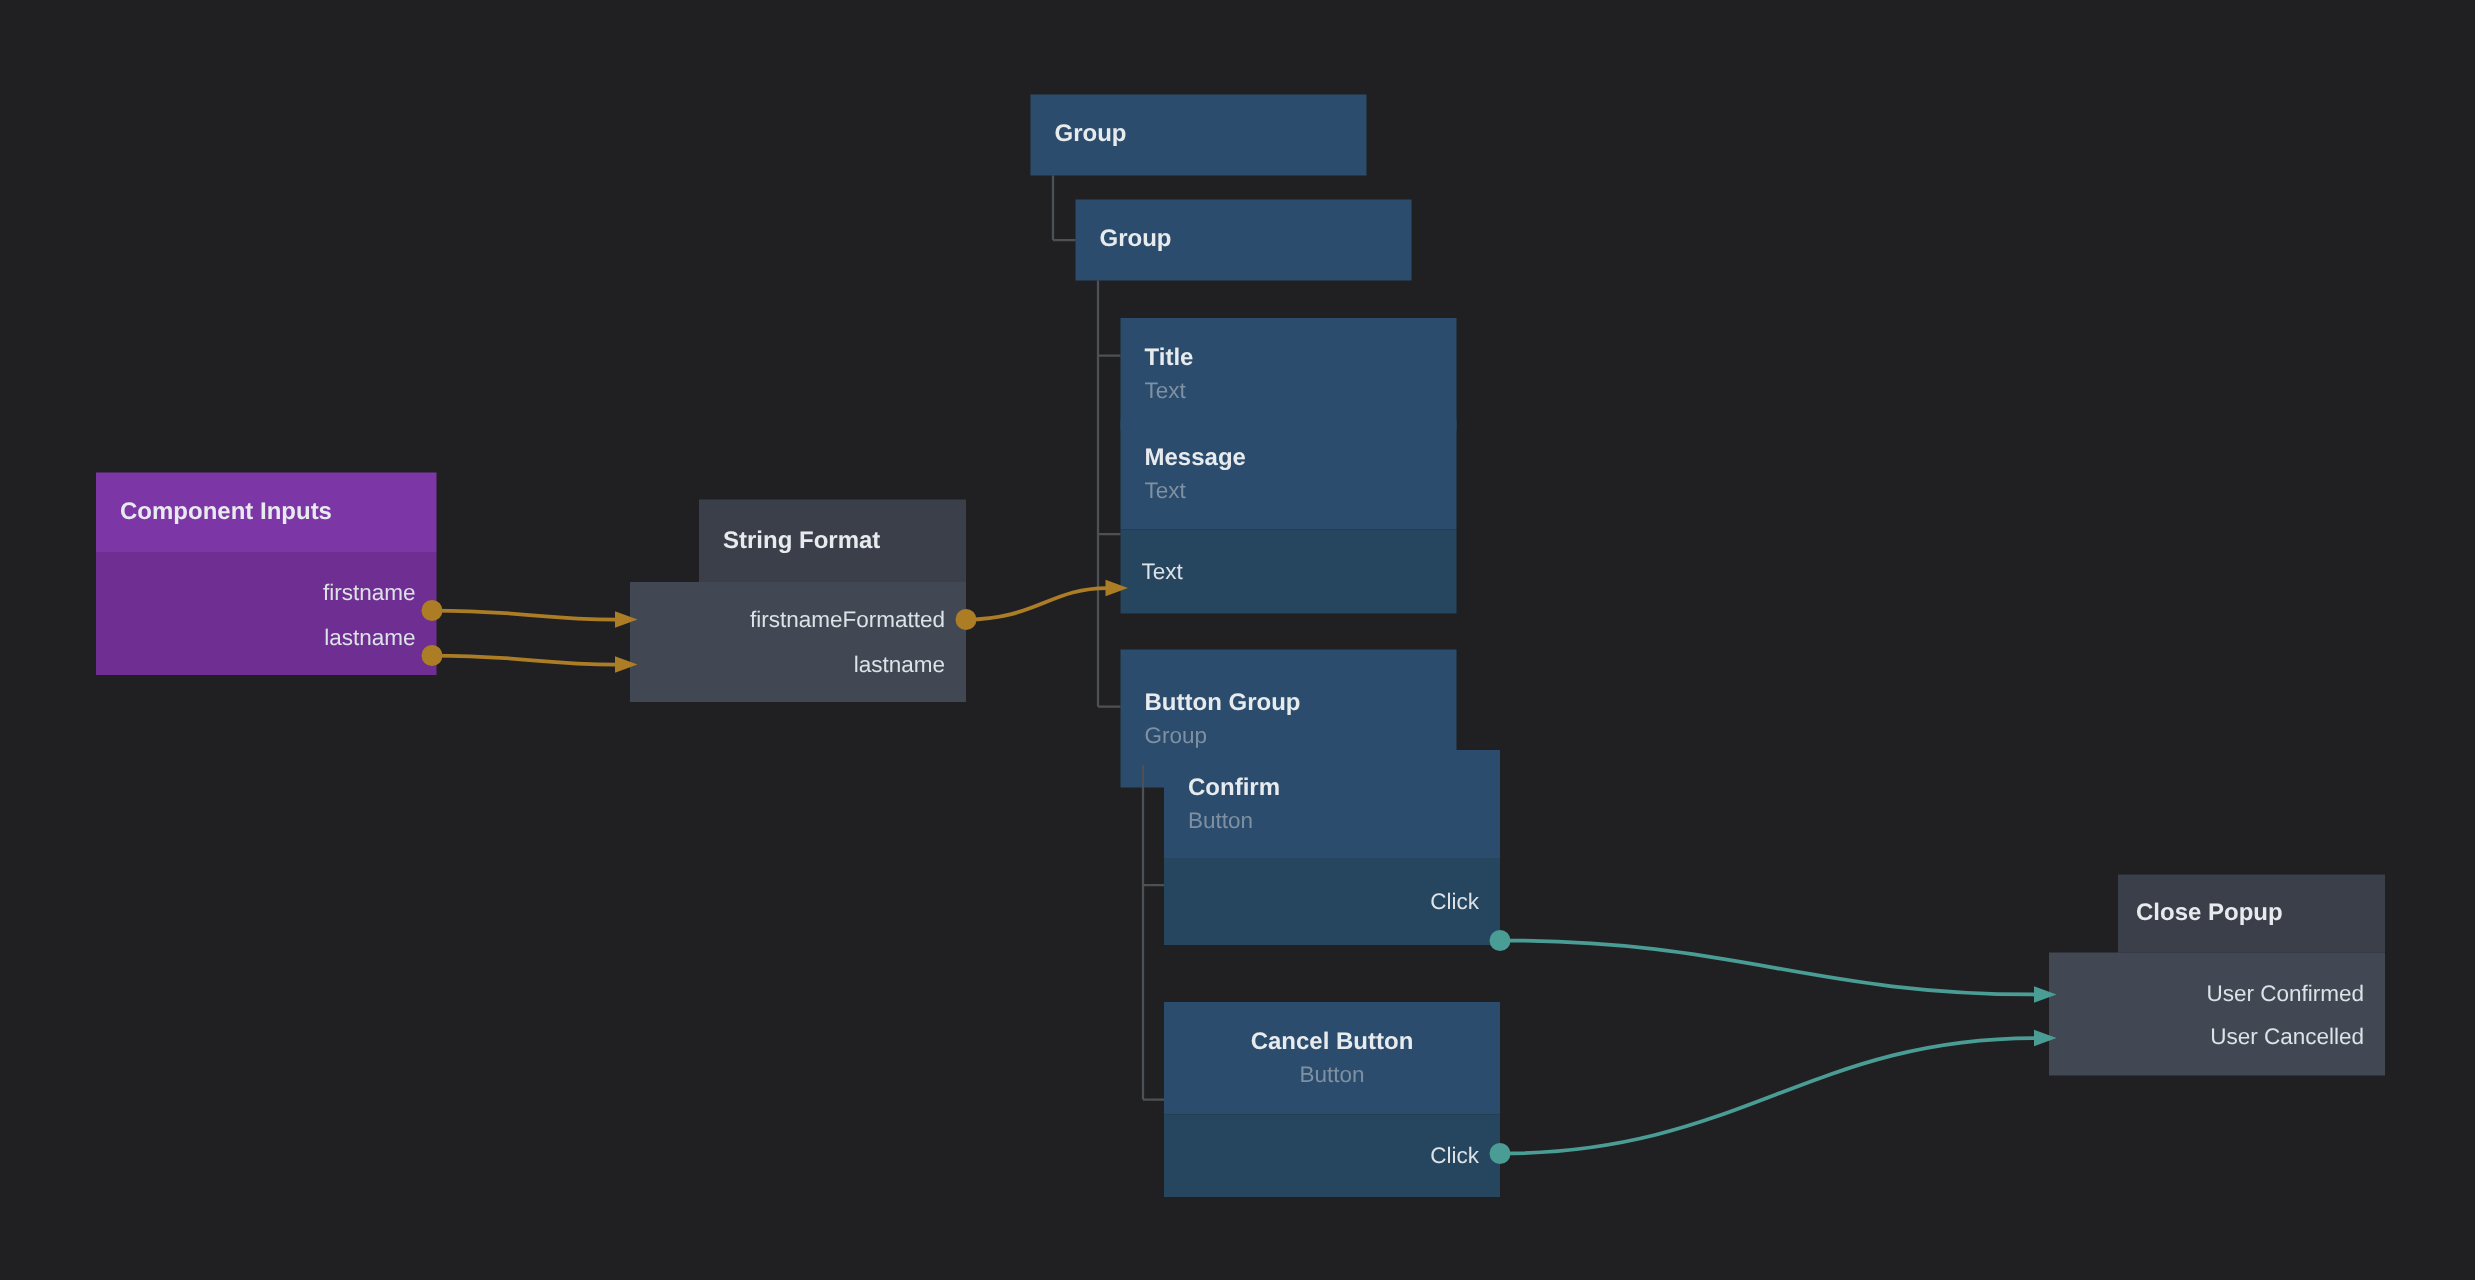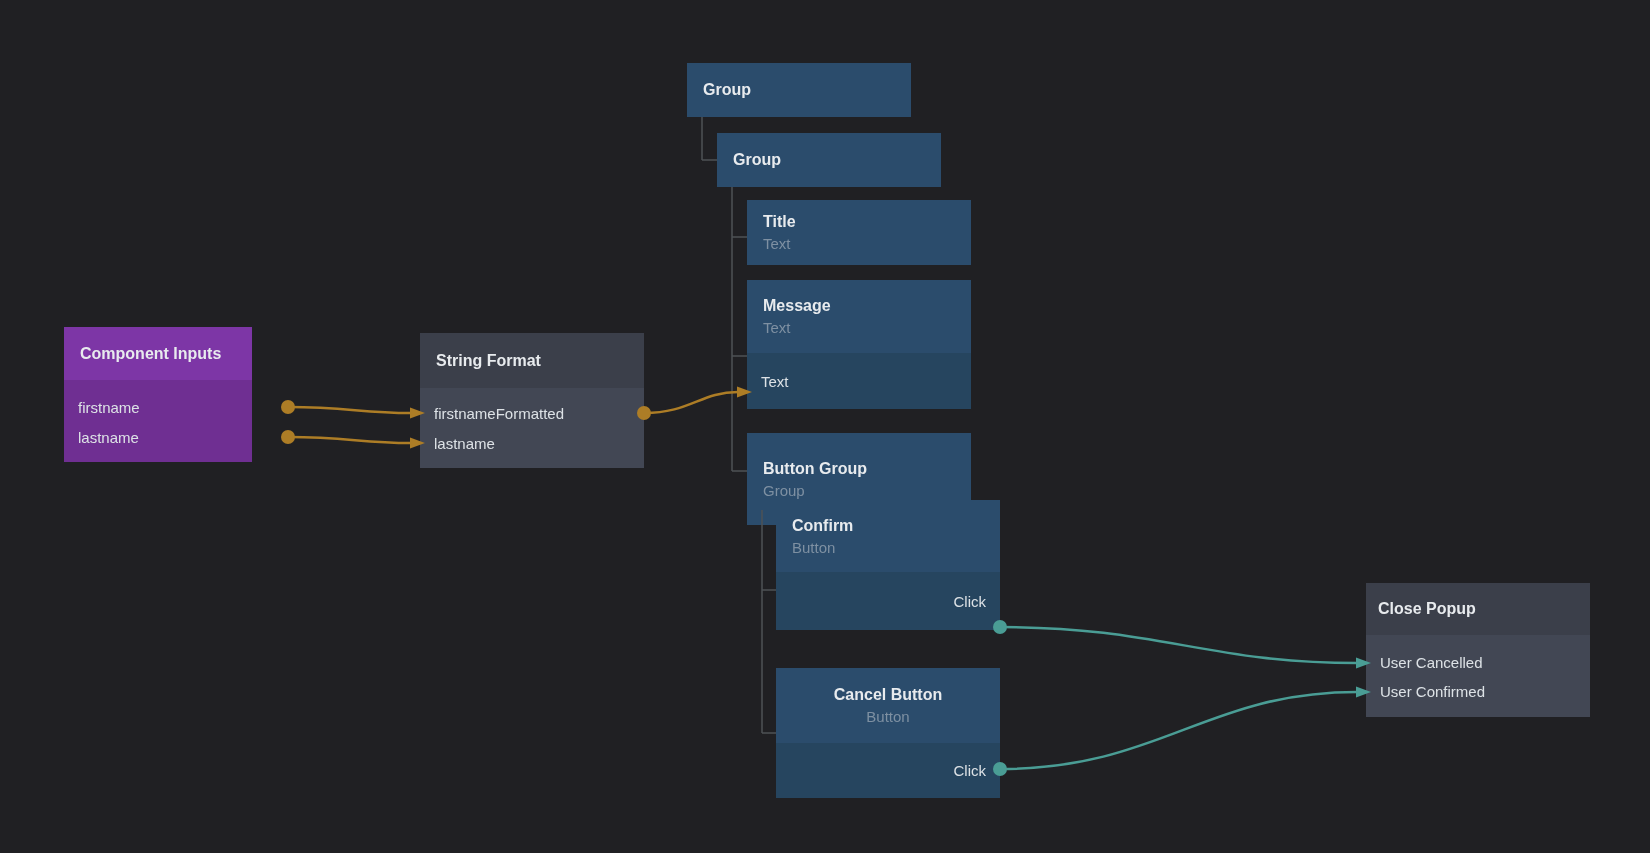--- a/index.html
+++ b/index.html
@@ -27,46 +27,46 @@
     font-size:16px;font-weight:600;line-height:22px;
     color:var(--title-text,#e8ebee);
     white-space:nowrap;
   }
   .node-subtitle{
     font-size:15px;font-weight:400;line-height:21px;
     color:var(--subtitle-text,#7e90a2);
     white-space:nowrap;
   }
   .blue .node-header{background:var(--node-blue-header,#2b4c6c);}
-  .gray .node-header{background:var(--node-gray-header,#3b3f4a);}
+  .gray .node-header{background:var(--node-gray-header,#3b3f4a);margin-left:46px;}
   .purple .node-header{background:var(--node-purple-header,#7d36a6);}
   .gray .node-body{background:var(--node-gray-body,#424754);}
   .purple .node-body{background:var(--node-purple-body,#6f2f92);}
   .node-body{box-sizing:border-box;}
   .port-row{
     display:flex;align-items:center;box-sizing:border-box;
     background:var(--node-blue-port-row,#26455f);
     padding:0 14px;
   }
   .port-row.output{justify-content:flex-end;}
   .port-row.input{justify-content:flex-start;}
   .port-label{
     font-size:15px;color:var(--port-text,#dde2e6);white-space:nowrap;
   }
   .io-row{
-    display:flex;justify-content:flex-start;align-items:center;
+    display:flex;justify-content:flex-end;align-items:center;
     padding:0 14px;box-sizing:border-box;
   }
 </style>
 </head>
 <body>
 
 <div class="canvas">
   <div id="node-layer">
-      <div class="node purple" style="left: 64px; top: 327px; width: 188px;">
+      <div class="node purple" style="left: 64px; top: 315px; width: 227px;">
         <div class="node-header" style="height: 53px;">
           <div class="node-title">Component Inputs</div>
         </div>
         <div class="node-body" style="height: 82px; padding-top: 12px;">
           <div class="io-row" style="height: 30px;">
             <span class="port-label"></span>
             <span class="port-label">firstname</span>
           </div>
           <div class="io-row" style="height: 30px;">
             <span class="port-label"></span>
@@ -93,21 +93,21 @@
         <div class="node-header" style="height: 54px;">
           <div class="node-title">Group</div>
         </div>
       </div>
       <div class="node blue" style="left: 717px; top: 133px; width: 224px;">
         <div class="node-header" style="height: 54px;">
           <div class="node-title">Group</div>
         </div>
       </div>
       <div class="node blue" style="left: 747px; top: 200px; width: 224px;">
-        <div class="node-header" style="height: 65px;">
+        <div class="node-header" style="height: 75px; margin-top: 12px;">
           <div class="node-title">Title</div>
           <div class="node-subtitle">Text</div>
         </div>
       </div>
       <div class="node blue" style="left: 747px; top: 280px; width: 224px;">
         <div class="node-header" style="height: 73px;">
           <div class="node-title">Message</div>
           <div class="node-subtitle">Text</div>
         </div>
         <div class="port-row input" style="height: 56px;">
@@ -137,25 +137,25 @@
         <div class="port-row output" style="height: 55px;">
           <span class="port-label">Click</span>
         </div>
       </div>
       <div class="node gray" style="left: 1366px; top: 583px; width: 224px;">
         <div class="node-header" style="height: 52px; padding-left: 12px;">
           <div class="node-title">Close Popup</div>
         </div>
         <div class="node-body" style="height: 82px; padding-top: 13px;">
           <div class="io-row" style="height: 29px;">
-            <span class="port-label">User Cancelled</span>
+            <span class="port-label">User Confirmed</span>
             <span class="port-label"></span>
           </div>
           <div class="io-row" style="height: 29px;">
-            <span class="port-label">User Confirmed</span>
+            <span class="port-label">User Cancelled</span>
             <span class="port-label"></span>
           </div>
         </div>
       </div>
     </div>
   <svg id="wire-layer" width="1650" height="853" viewBox="0 0 1650 853">
       <path d="M 702 117 V 160 M 702 160 H 717" fill="none" stroke="#4d5156" stroke-width="1.5"></path>
       <path d="M 732 187 V 471 M 732 237 H 747 M 732 356 H 747 M 732 471 H 747" fill="none" stroke="#4d5156" stroke-width="1.5"></path>
       <path d="M 762 510 V 733 M 762 590 H 776 M 762 733 H 776" fill="none" stroke="#4d5156" stroke-width="1.5"></path>
       <path d="M 288 407 C 347.4 407, 360.6 413, 411 413" fill="none" stroke="#ad7d26" stroke-width="2.5"></path>

